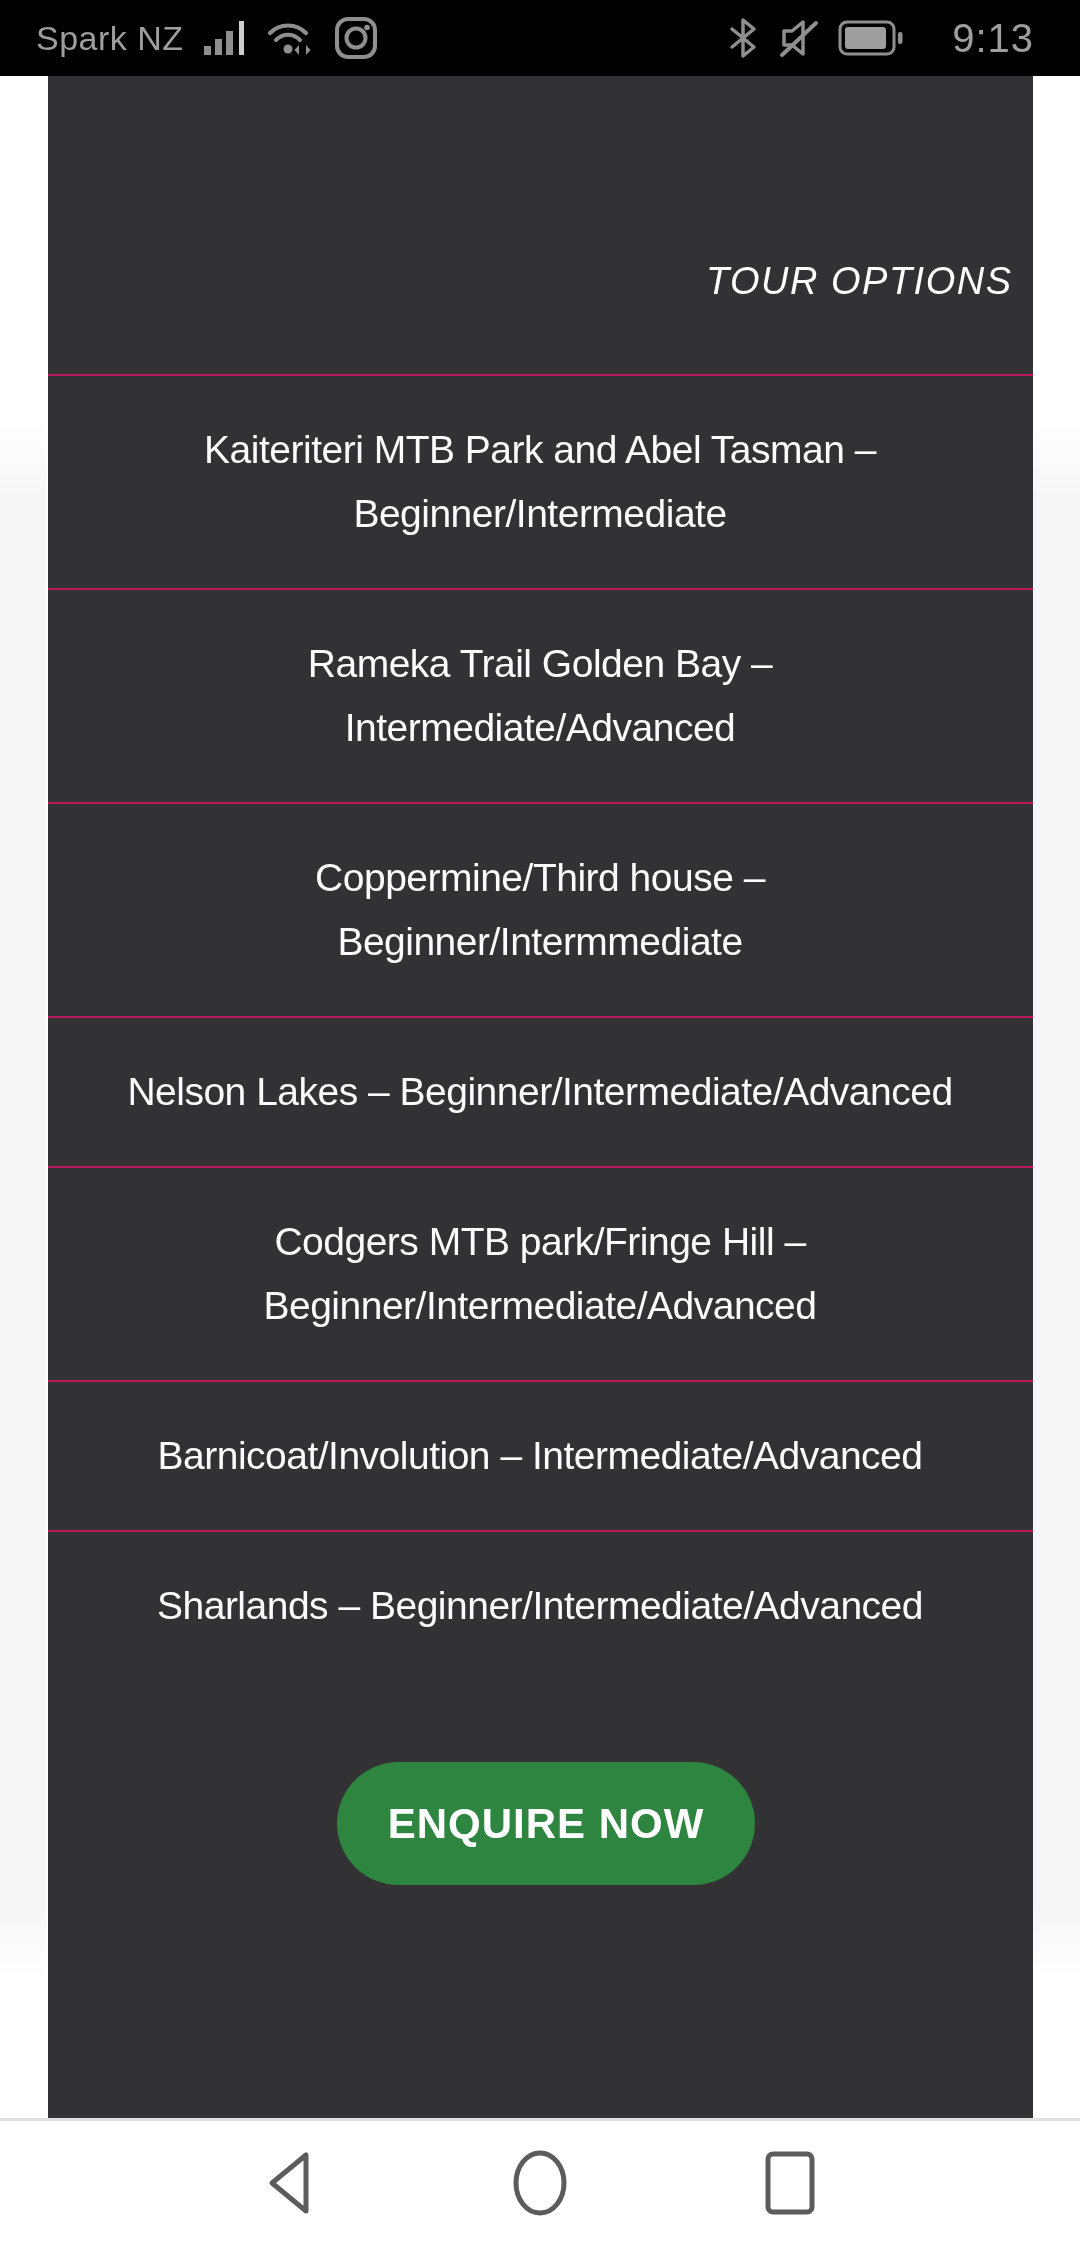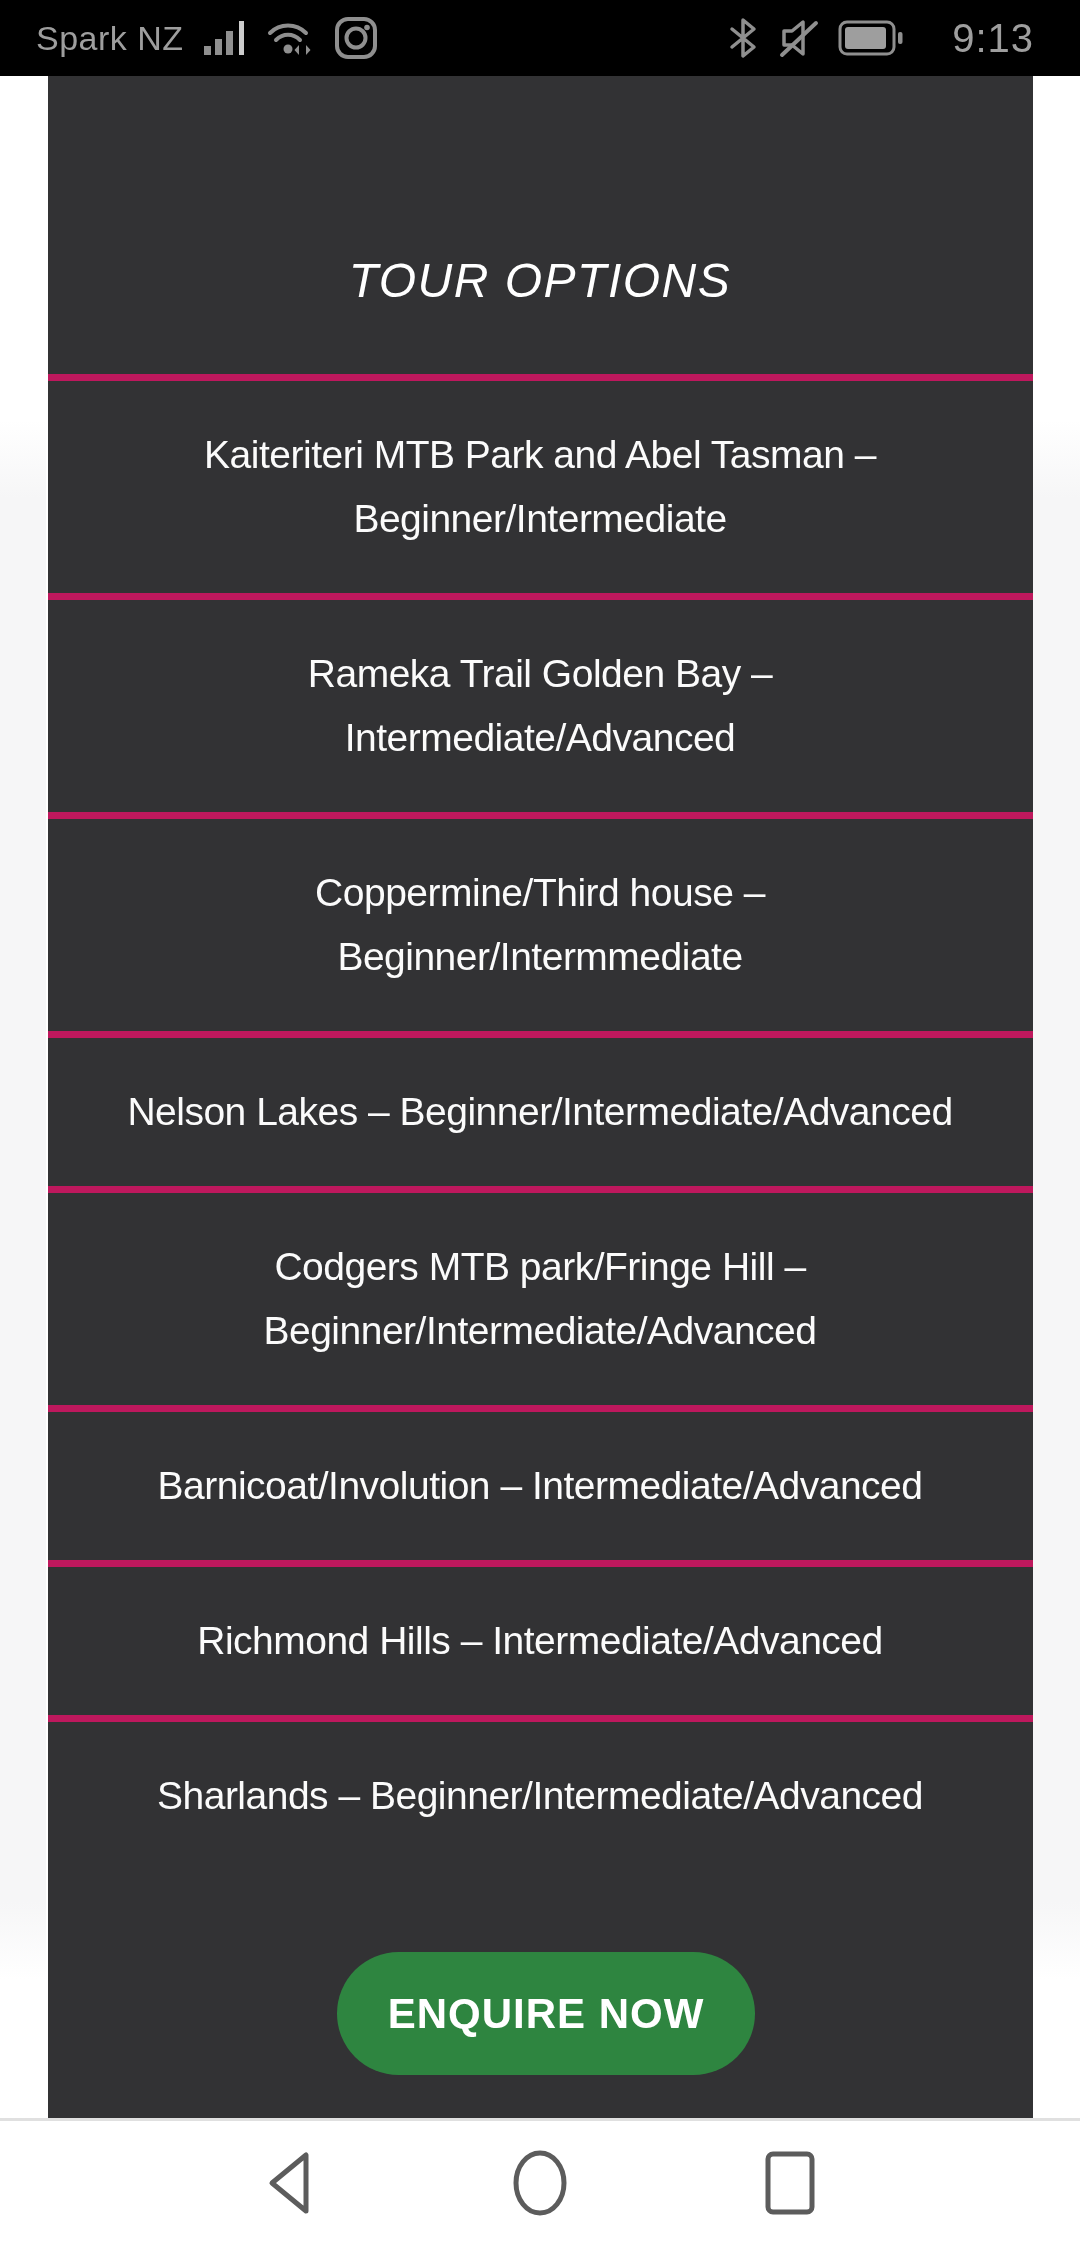--- a/index.html
+++ b/index.html
@@ -45,28 +45,29 @@
     position: relative; z-index: 1;
     margin: 0 auto; width: 985px; height: 2042px;
     background: #323234;
     overflow: hidden;
   }
   .panel-title-section {
     padding: 172px 20px 60px 20px;
     text-align: center;
   }
   .panel-title {
-    font-size: 48px; line-height: 66px;
+    font-size: 38px; line-height: 66px;
     font-style: italic; font-weight: 400;
     letter-spacing: 1.5px;
     color: #ffffff;
+    text-align: right;
   }
   .tour-list { list-style: none; }
   .tour-item {
-    border-top: 7px solid #be185d;
+    border-top: 2px solid #be185d;
     padding: 42px 28px;
     text-align: center;
     font-size: 39px; line-height: 64px;
     letter-spacing: -0.5px;
     color: #fbfbfb;
     white-space: pre-line;
     cursor: pointer;
   }
   .cta-section { text-align: center; padding: 82px 0 36px 12px; }
   .cta-button {
@@ -151,21 +152,20 @@
       <li class="tour-item">Kaiteriteri MTB Park and Abel Tasman –
 Beginner/Intermediate</li>
       <li class="tour-item">Rameka Trail Golden Bay –
 Intermediate/Advanced</li>
       <li class="tour-item">Coppermine/Third house –
 Beginner/Intermmediate</li>
       <li class="tour-item">Nelson Lakes – Beginner/Intermediate/Advanced</li>
       <li class="tour-item">Codgers MTB park/Fringe Hill –
 Beginner/Intermediate/Advanced</li>
       <li class="tour-item">Barnicoat/Involution – Intermediate/Advanced</li>
-      <li class="tour-item">Richmond Hills – Intermediate/Advanced</li>
       <li class="tour-item">Sharlands – Beginner/Intermediate/Advanced</li>
     </ul>
 
     <div class="cta-section">
       <button class="cta-button">ENQUIRE NOW</button>
     </div>
   </div>
 </div>
 
 <div class="nav-bar">

